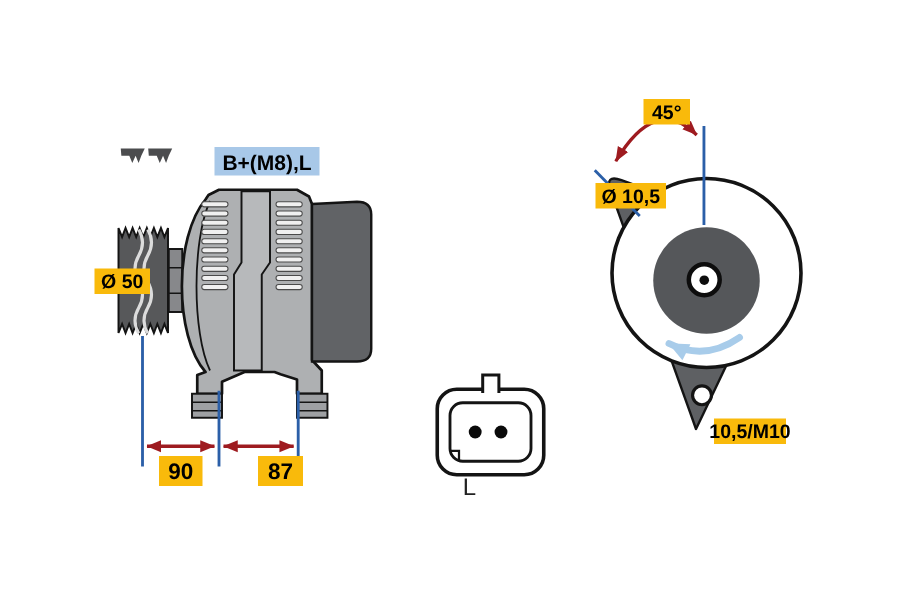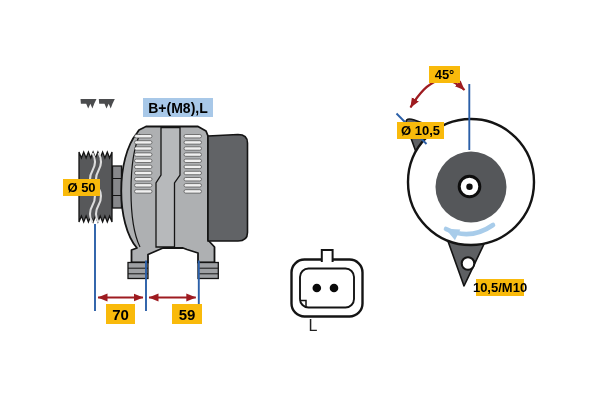--- a/index.html
+++ b/index.html
@@ -143,19 +143,19 @@
       <circle fill="#fff" class="oline" stroke-width="2.1" cx="468" cy="263.5" r="6.3"></circle>
       <path class="s-rot" d="M493,225 Q470,241 446,229" marker-end="url(#mbE)"></path>
       <path class="s-dim" d="M469.3,84 L469.3,150"></path>
       <path class="s-dim" d="M396.5,113.5 L426.5,144"></path>
       <path class="s-red" stroke-width="2.5" d="M410.5,107.5 Q437,63 464.5,90" marker-start="url(#mrS)" marker-end="url(#mrE)"></path>
     </g>
   </svg>
 
   <div class="lbl blue  l-term">B+(M8),L</div>
   <div class="lbl yellow l-dia50">Ø 50</div>
-  <div class="lbl yellow l-d50">70</div>
-  <div class="lbl yellow l-d67">59</div>
+  <div class="lbl yellow l-d50">90</div>
+  <div class="lbl yellow l-d67">87</div>
   <div class="lbl yellow l-45">45°</div>
   <div class="lbl yellow l-dia105">Ø 10,5</div>
   <div class="lbl yellow l-mount">10,5/M10</div>
   <div class="lbl plain l-conn">L</div>
 </div>
 
 </body></html>

